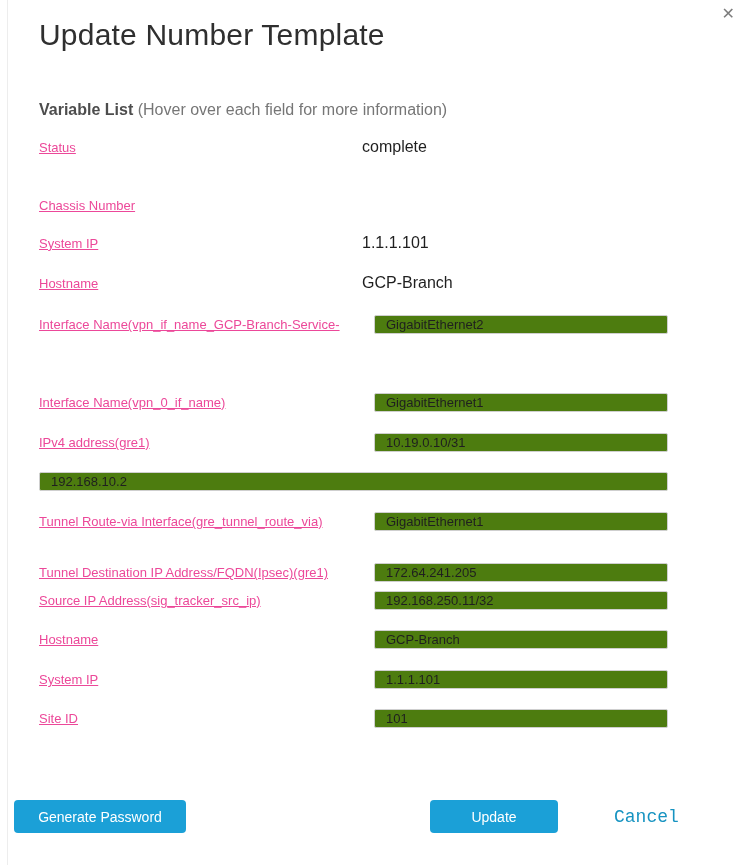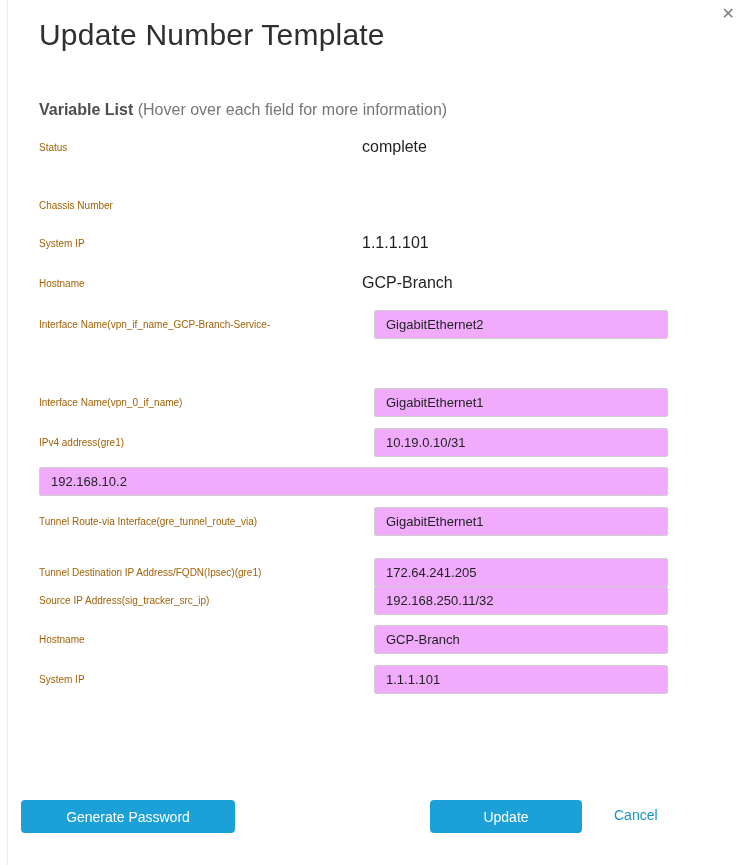--- a/index.html
+++ b/index.html
@@ -34,50 +34,51 @@
     font-size:16px;white-space:nowrap;
   }
   .section-head .head-bold{font-weight:bold;color:#4d4d4d;}
   .section-head .head-hint{color:#767676;font-weight:400;}
   .row{
     position:absolute;left:39px;right:84px;
     display:flex;align-items:center;
   }
   .row .lbl{
     flex:0 0 311px;max-width:311px;
-    font-size:10px;color:#a16207;
+    font-size:13px;color:#ec4899;
     white-space:nowrap;overflow:hidden;
     padding-right:2px;
+    text-decoration:underline;
   }
   .row .val{
     font-size:16px;color:#1f1f1f;
     padding-left:12px;white-space:nowrap;
   }
   .row input{
-    flex:1 1 auto;height:29px;
+    flex:1 1 auto;height:19px;
     border:1px solid #cfcfcf;border-radius:2px;
     padding:0 11px;font-size:13px;color:#1f1f1f;
     font-family:"Liberation Sans", sans-serif;
-    background:#f0abfc;outline:none;
+    background:#4d7c0f;outline:none;
   }
   .static-row{height:24px;}
   .input-row{height:29px;gap:24px;}
   .btn{
     position:absolute;height:33px;border:none;border-radius:4px;
     background:var(--accent);color:#fff;font-size:14px;
     font-family:"Liberation Sans", sans-serif;cursor:pointer;
     display:flex;align-items:center;justify-content:center;
   }
-  .btn-generate{left:21px;top:800px;width:214px;}
-  .btn-update{left:430px;top:800px;width:152px;}
+  .btn-generate{left:14px;top:800px;width:172px;}
+  .btn-update{left:430px;top:800px;width:128px;}
   .link-cancel{
     position:absolute;left:614px;top:807px;
-    color:var(--link);font-size:14px;cursor:pointer;
+    color:var(--link);font-size:18px;cursor:pointer;
     background:none;border:none;
-    font-family:Liberation Sans, sans-serif;
+    font-family:Liberation Mono, monospace;
   }
 </style>
 </head>
 <body>
 
 <div class="modal">
   <div class="edge-line"></div>
 
   <span class="close-btn">✕</span>
 
@@ -133,17 +134,21 @@
     <input value="192.168.250.11/32" style="">
   </div>
   <div class="row input-row" style="top:625px">
     <span class="lbl">Hostname</span>
     <input value="GCP-Branch" style="">
   </div>
   <div class="row input-row" style="top:665px">
     <span class="lbl">System IP</span>
     <input value="1.1.1.101" style="">
   </div>
+  <div class="row input-row" style="top:704px">
+    <span class="lbl">Site ID</span>
+    <input value="101" style="">
+  </div>
 
   <button class="btn btn-generate">Generate Password</button>
   <button class="btn btn-update">Update</button>
   <button class="link-cancel">Cancel</button>
 </div>
 
 </body></html>

